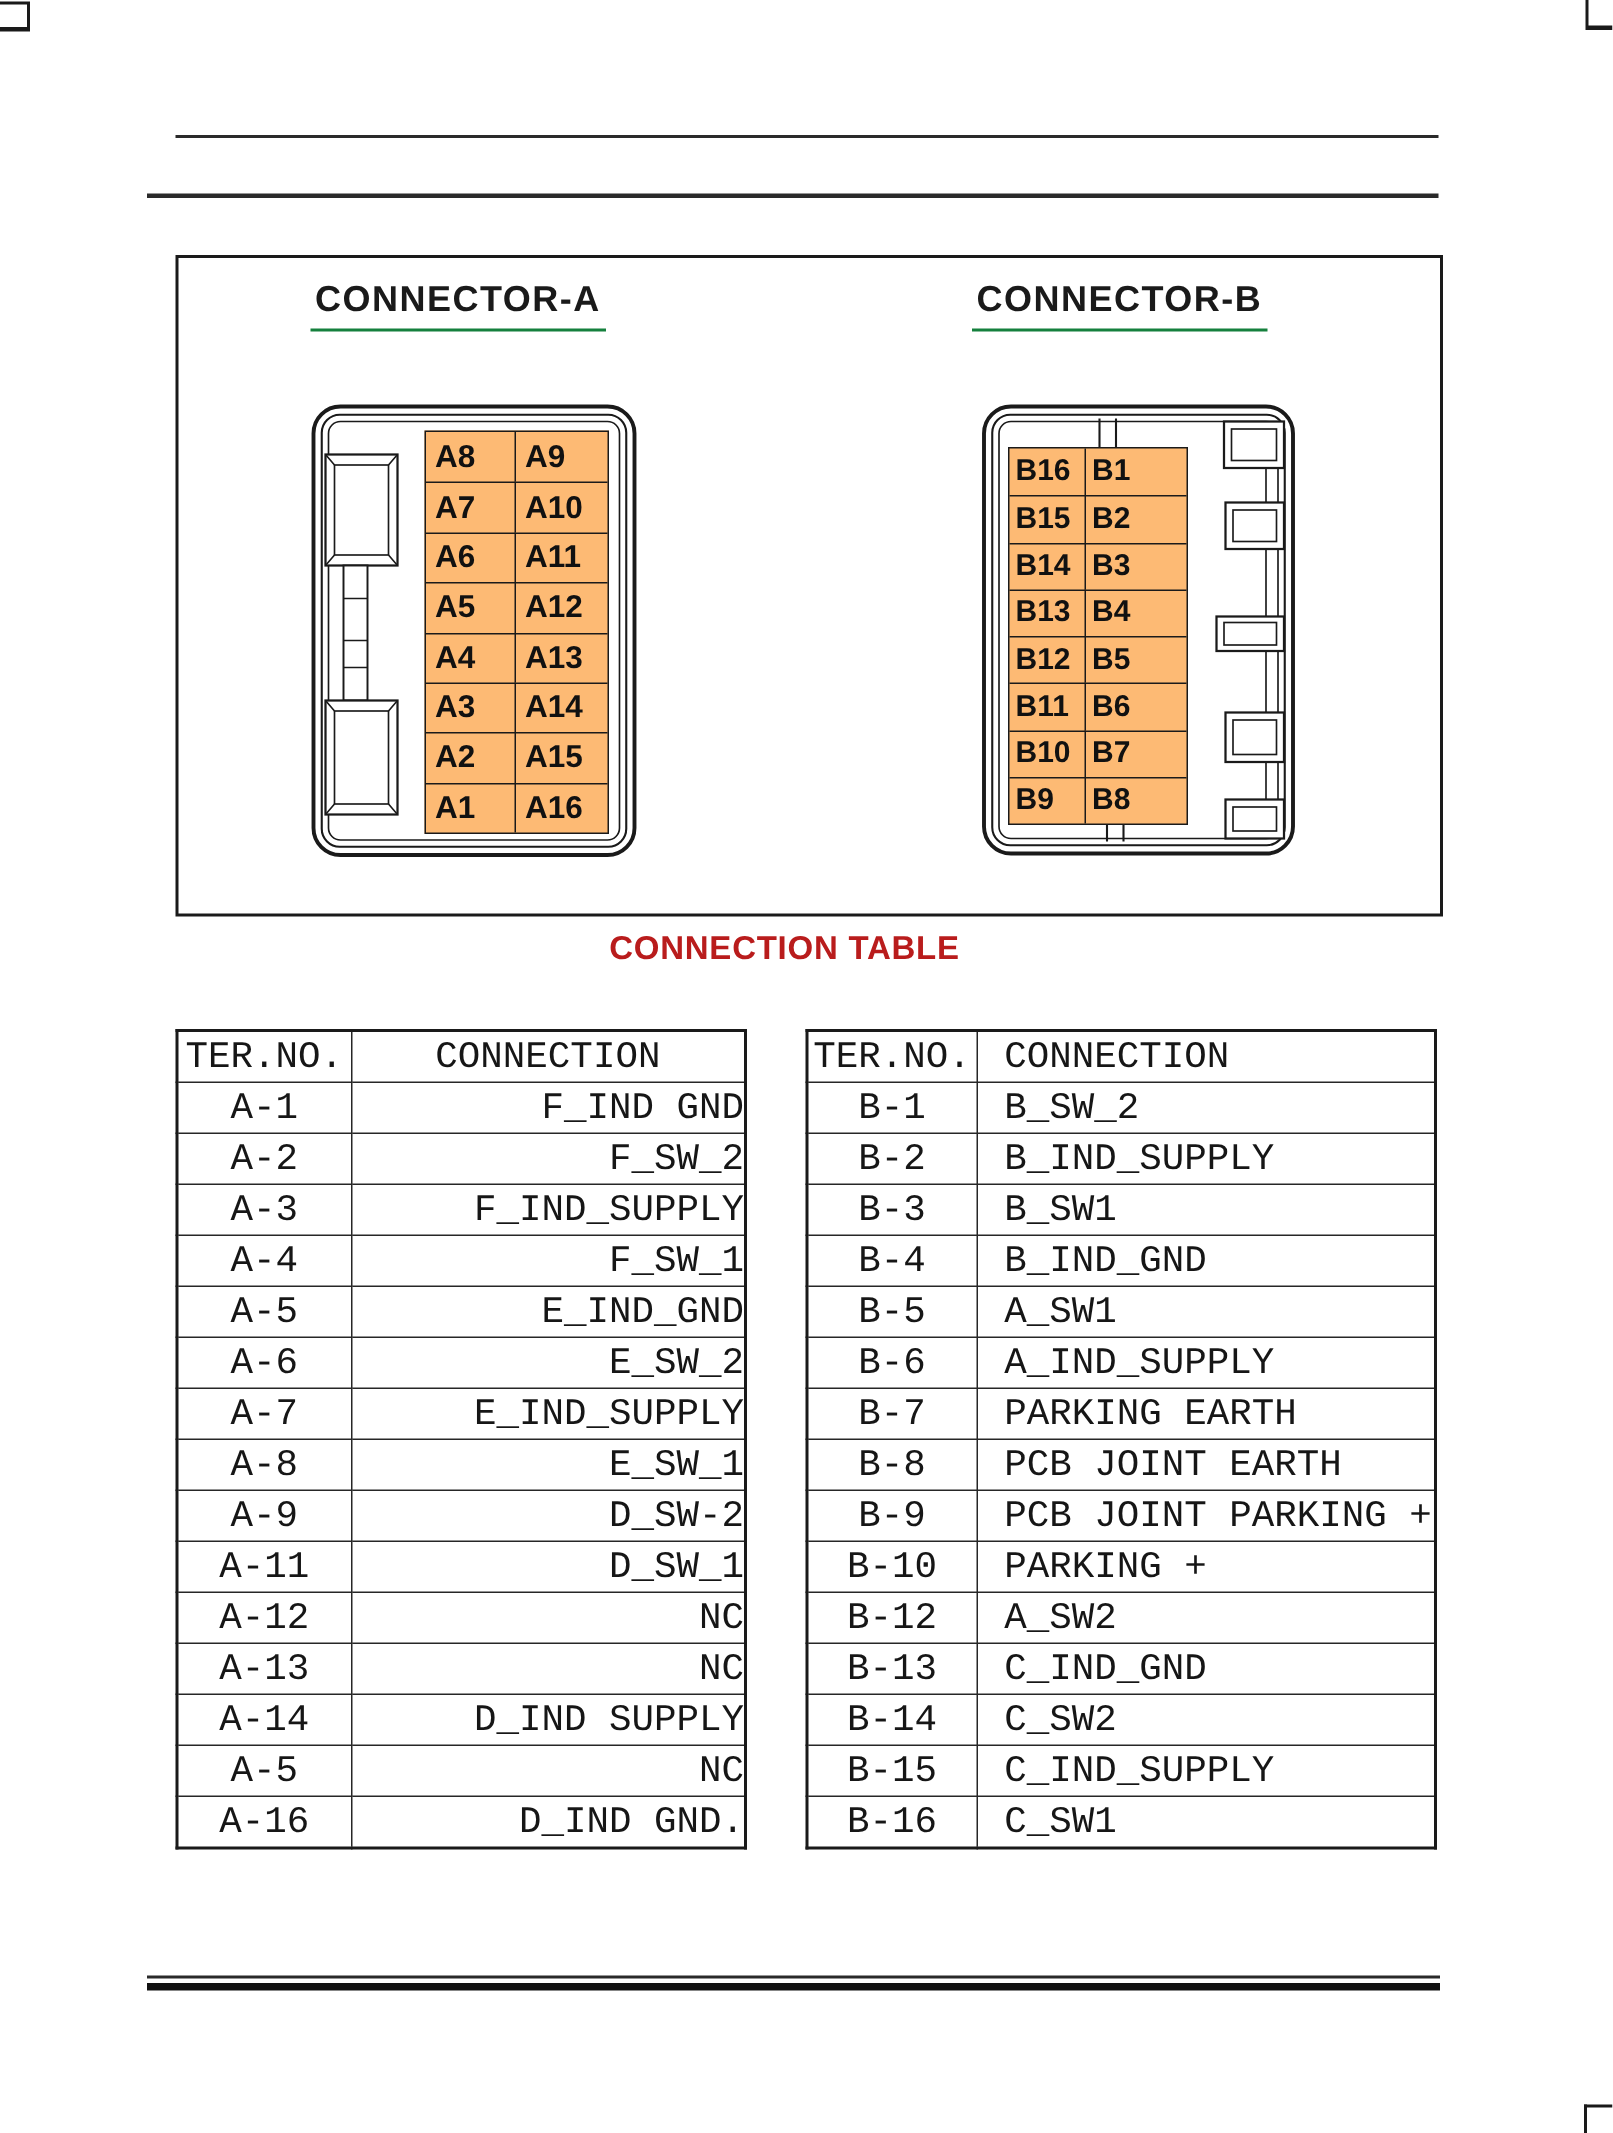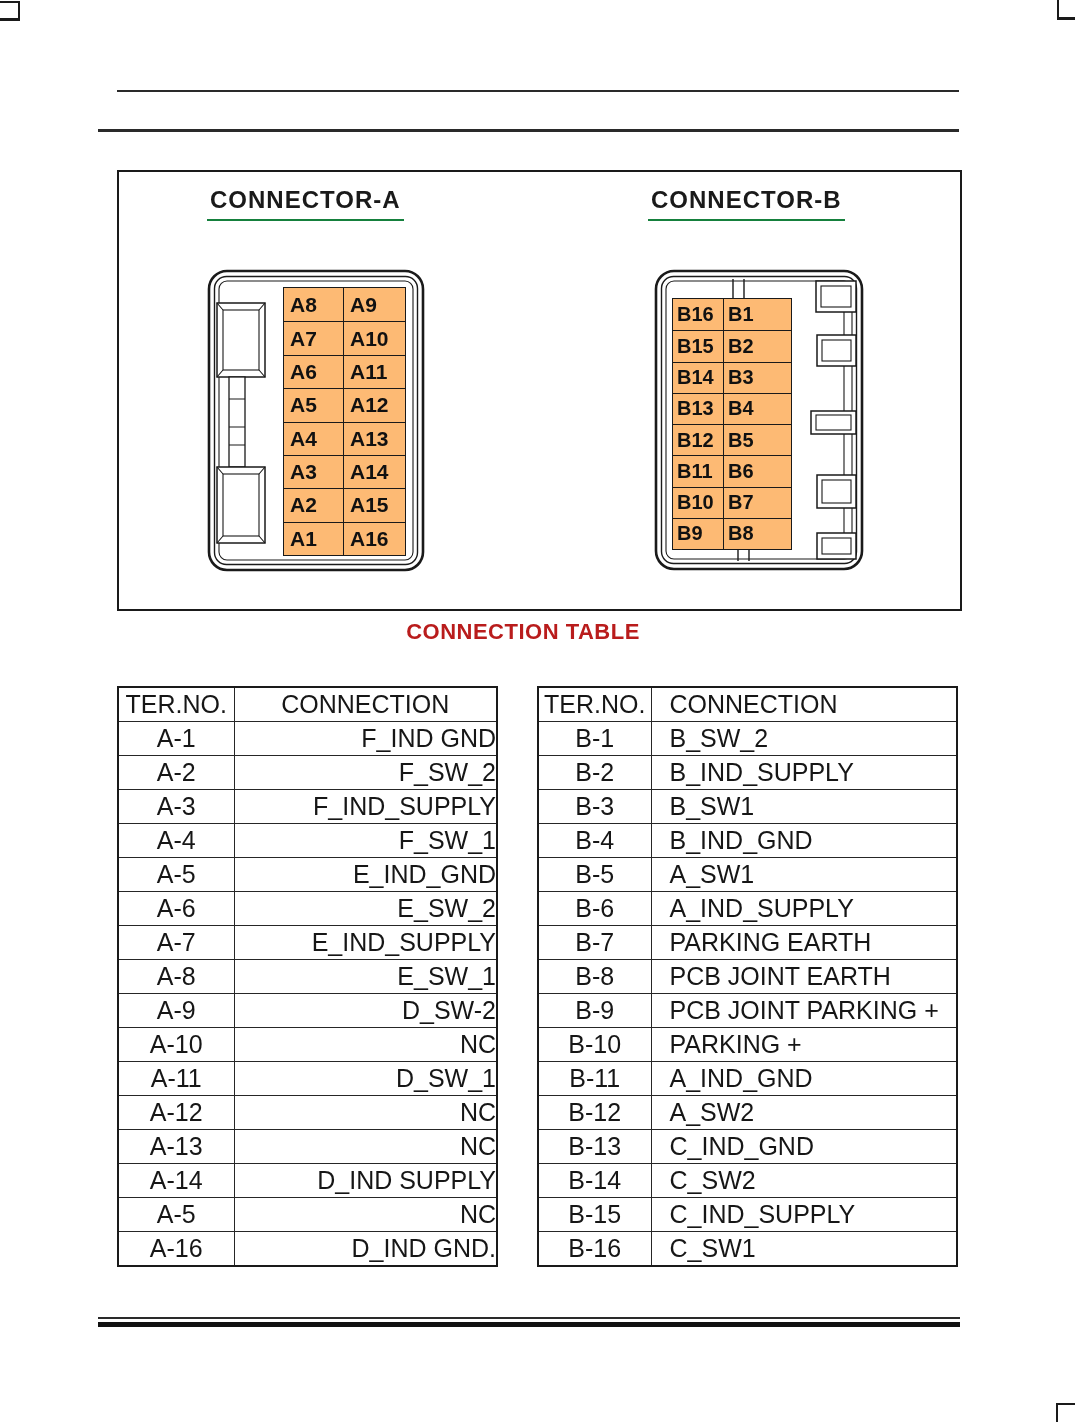--- a/index.html
+++ b/index.html
@@ -40,21 +40,21 @@
   .pin-left{border-right:1.4px solid #1a1a1a;}
   .grid-a .pin-cell{font-size:21px;padding-left:6px;}
   .grid-b .pin-cell{font-size:20px;padding-left:4px;}
 
   
   .table-heading{position:absolute;left:117px;top:619px;width:812px;text-align:center;
                  font-size:22px;font-weight:bold;color:#b91c1c;letter-spacing:0.5px;}
 
   
   .conn-table{position:absolute;border-collapse:collapse;table-layout:fixed;background:#fff;
-              font-family:Liberation Sans, sans-serif;font-size:25px;color:#161616;
+              font-family:Liberation Mono, monospace;font-size:25px;color:#161616;
               border:2.5px solid #1a1a1a;}
   .table-a{left:117px;top:686px;width:381px;}
   .table-b{left:537px;top:686px;width:421px;}
   .conn-table th,.conn-table td{border:1.5px solid #262626;height:33px;padding:0;
               font-weight:normal;white-space:nowrap;overflow:visible;}
   .table-a col.c-ter{width:116px;}
   .table-b col.c-ter{width:113px;}
   .col-ter{text-align:center;}
   .table-a .col-conn{text-align:right;padding-left:53px;}
   .table-a th.col-conn{text-align:center;padding-left:0;}
@@ -210,24 +210,20 @@
         </tr>
         <tr>
           <td class="col-ter">A-8</td>
           <td class="col-conn">E_SW_1</td>
         </tr>
         <tr>
           <td class="col-ter">A-9</td>
           <td class="col-conn">D_SW-2</td>
         </tr>
         <tr>
-          <td class="col-ter">A-10</td>
-          <td class="col-conn">NC</td>
-        </tr>
-        <tr>
           <td class="col-ter">A-11</td>
           <td class="col-conn">D_SW_1</td>
         </tr>
         <tr>
           <td class="col-ter">A-12</td>
           <td class="col-conn">NC</td>
         </tr>
         <tr>
           <td class="col-ter">A-13</td>
           <td class="col-conn">NC</td>
@@ -293,24 +289,20 @@
         </tr>
         <tr>
           <td class="col-ter">B-9</td>
           <td class="col-conn">PCB JOINT PARKING +</td>
         </tr>
         <tr>
           <td class="col-ter">B-10</td>
           <td class="col-conn">PARKING +</td>
         </tr>
         <tr>
-          <td class="col-ter">B-11</td>
-          <td class="col-conn">A_IND_GND</td>
-        </tr>
-        <tr>
           <td class="col-ter">B-12</td>
           <td class="col-conn">A_SW2</td>
         </tr>
         <tr>
           <td class="col-ter">B-13</td>
           <td class="col-conn">C_IND_GND</td>
         </tr>
         <tr>
           <td class="col-ter">B-14</td>
           <td class="col-conn">C_SW2</td>

